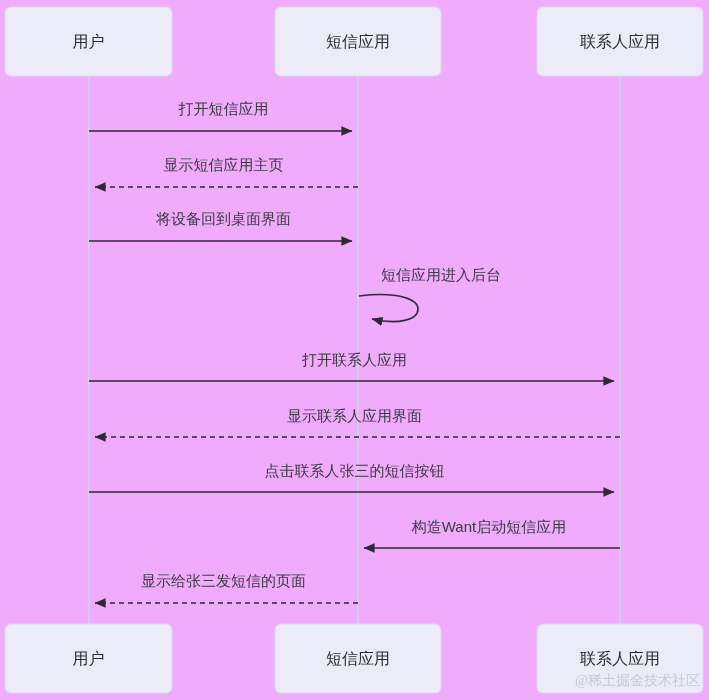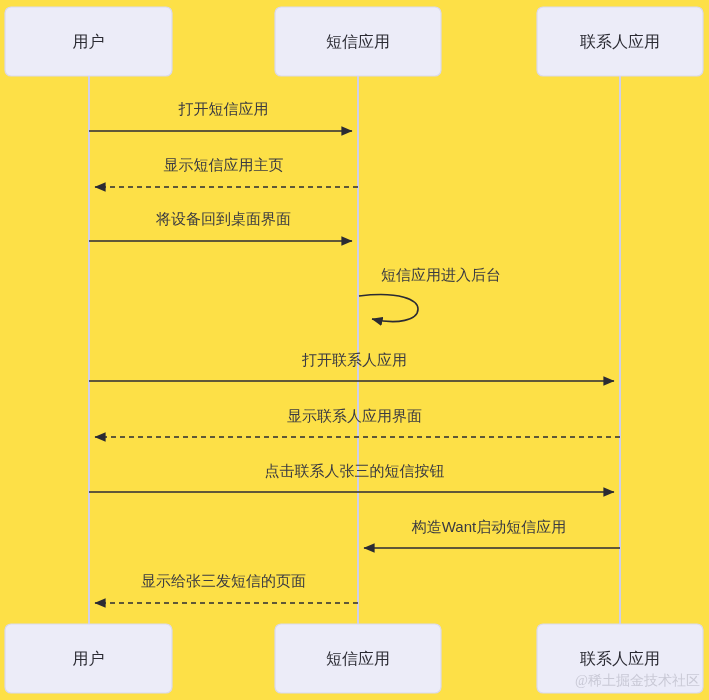--- a/index.html
+++ b/index.html
@@ -7,21 +7,21 @@
     padding: 0;
     background: #ffffff;
   }
   body {
     font-family: "Liberation Sans", "DejaVu Sans", sans-serif;
   }
   #diagram-root {
     position: relative;
     width: 709px;
     height: 700px;
-    background: #fde047;
+    background: #f0abfc;
     overflow: hidden;
   }
   #seq-svg {
     position: absolute;
     left: 0;
     top: 0;
     width: 709px;
     height: 700px;
     display: block;
   }

